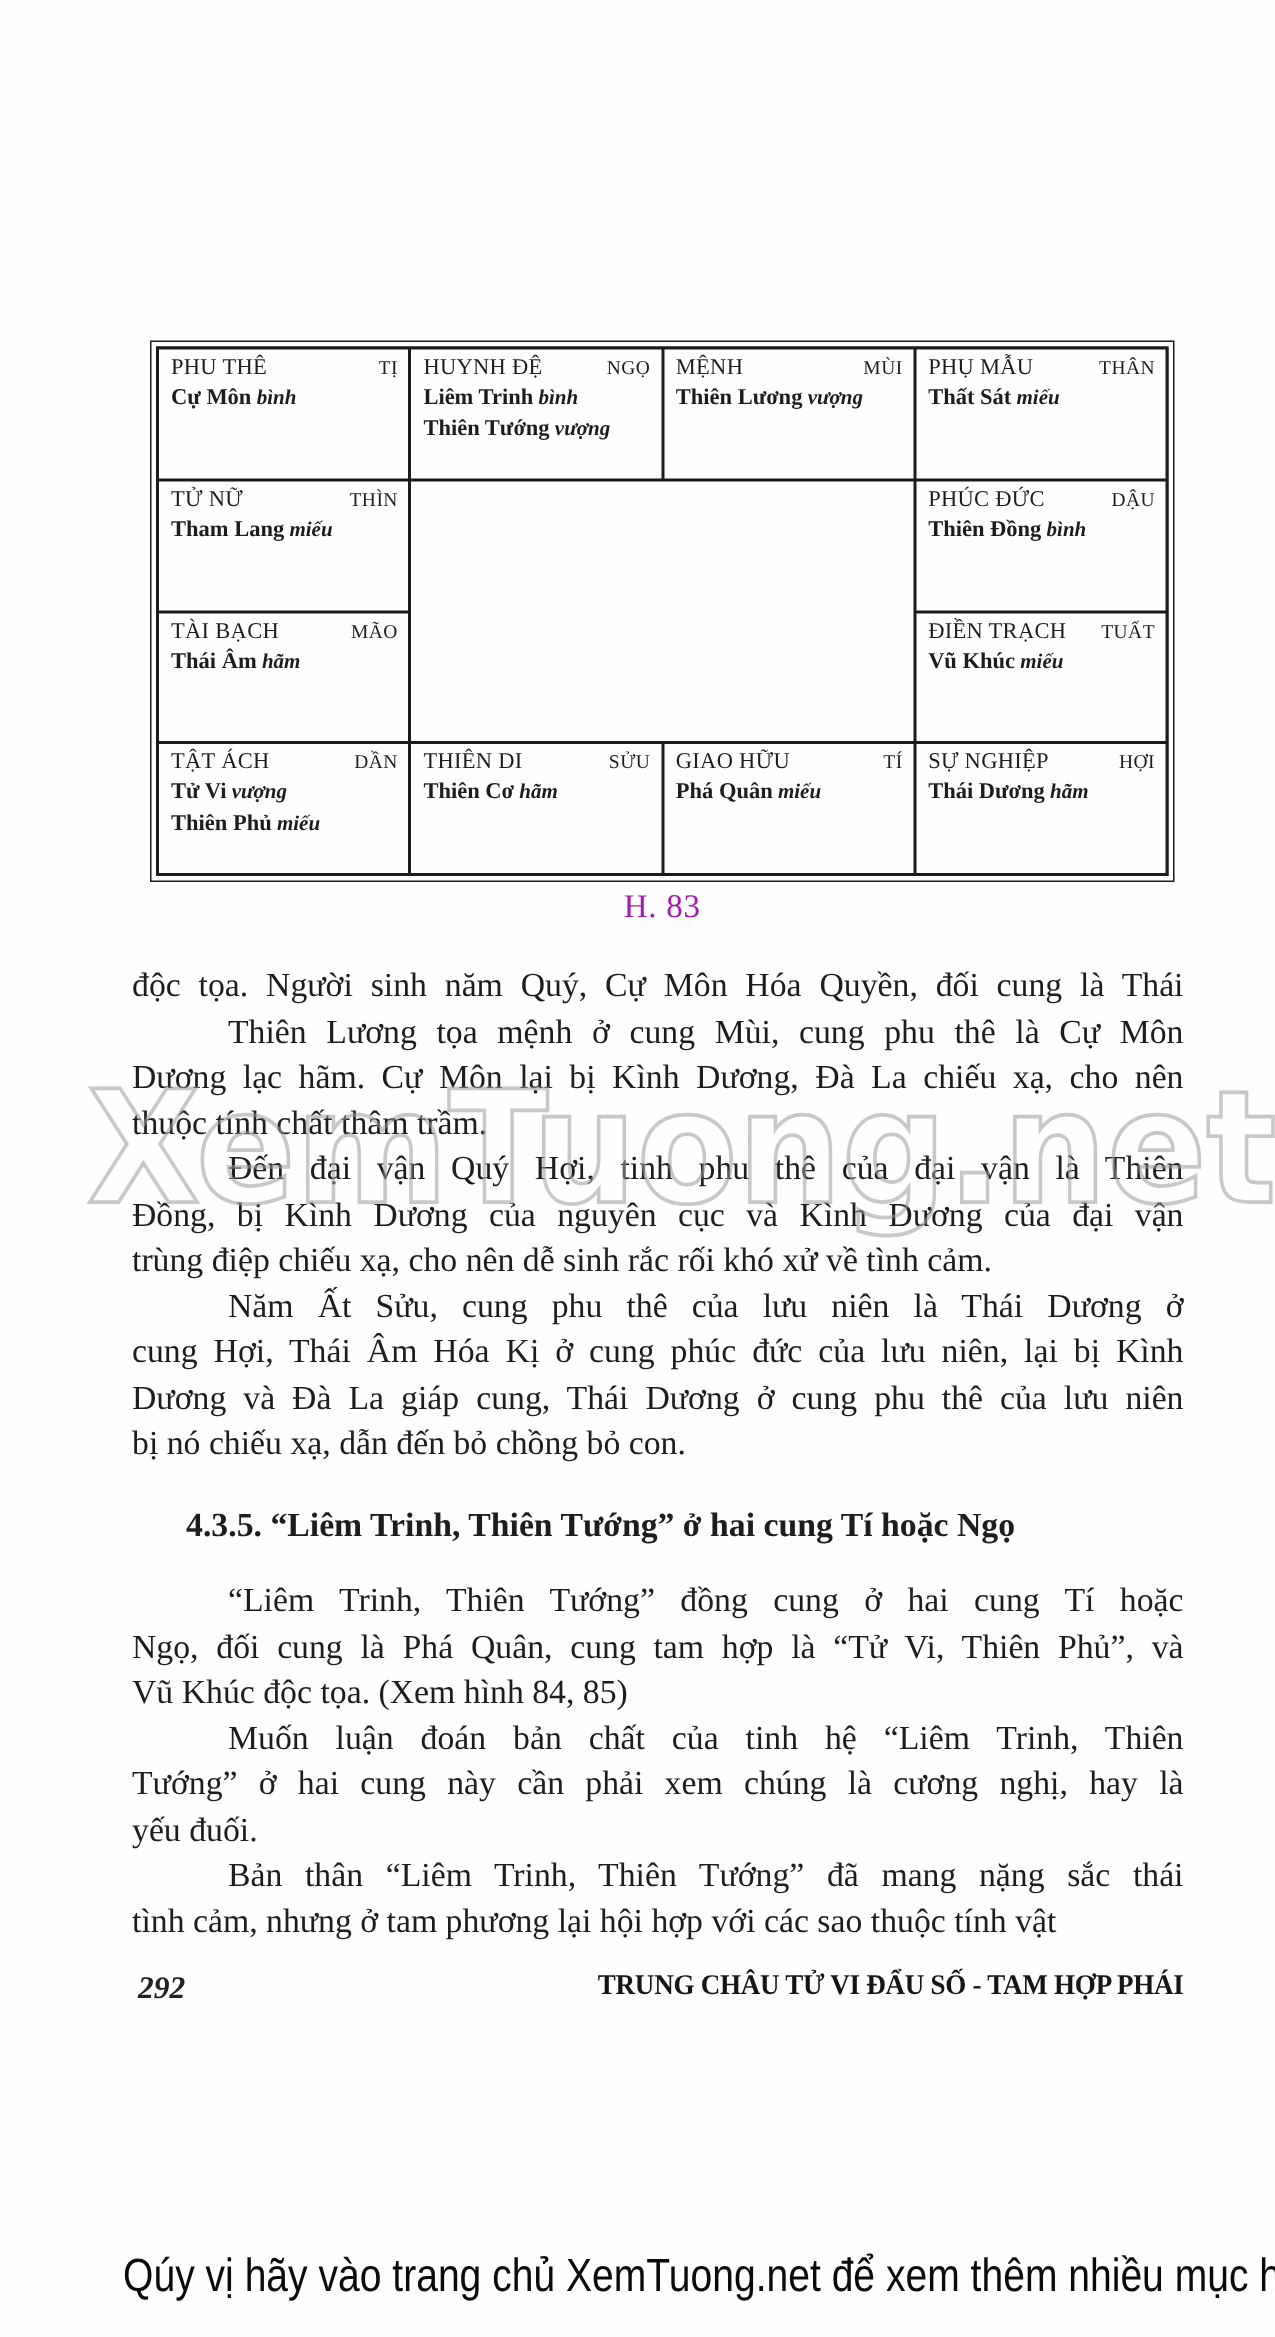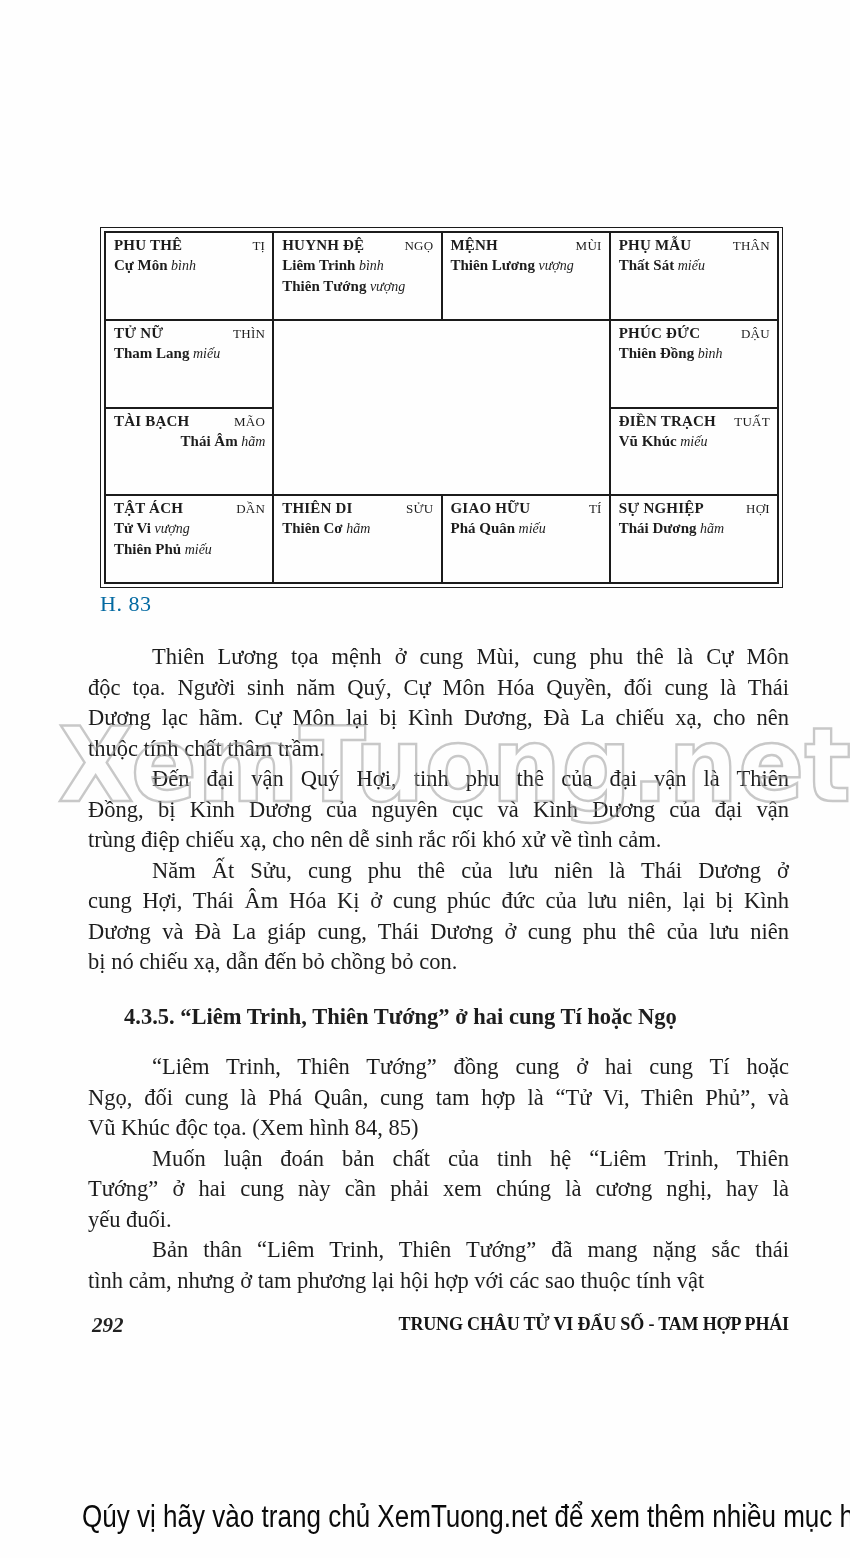--- a/index.html
+++ b/index.html
@@ -17,31 +17,31 @@
   }
   .chart-grid {
     width:100%; height:100%; box-sizing:border-box;
     background:#1b1b1b; border:2px solid #1b1b1b;
     display:grid; grid-template-columns:repeat(4,1fr); grid-template-rows:repeat(4,1fr);
     gap:2px;
   }
   .cell { background:#fefefe; padding:4px 7px 0 8px; overflow:hidden; }
   .cell.center { grid-row:2 / 4; grid-column:2 / 4; }
   .cell-head { display:flex; justify-content:space-between; align-items:baseline; }
-  .palace { font-weight:bold; font-size:15px; letter-spacing:.2px; white-space:nowrap; }
+  .palace { font-weight:normal; font-size:15px; letter-spacing:.2px; white-space:nowrap; }
   .branch { font-size:13px; letter-spacing:.3px; white-space:nowrap; }
   .stars { margin-top:1px; }
   .star-line { font-size:15px; line-height:20px; white-space:nowrap; }
   .star-name { font-weight:bold; }
-  .star-status { font-style:italic; font-size:14px; }
+  .star-status { font-style:italic; font-size:14px;font-weight:bold; }
 
   
   .caption {
     position:absolute; left:100px; top:591px; width:683px;
-    font-size:22px; color:#0369a1; letter-spacing:.5px;
+    text-align:center; font-size:22px; color:#a21caf; letter-spacing:.5px;
   }
 
   
   .body-text {
     position:absolute; left:88px; top:642px; width:701px;
     font-size:22.5px; line-height:30.5px; color:#1d1d1d;
   }
   .line { text-align:justify; text-align-last:justify; }
   .line.last { text-align-last:left; }
   .line.first { text-indent:64px; }
@@ -136,21 +136,21 @@
   </div>
         <div class="cell" style="grid-area: 2 / 4;">
     <div class="cell-head">
       <span class="palace">PHÚC ĐỨC</span>
       <span class="branch">DẬU</span>
     </div>
     <div class="stars">
             <div class="star-line"><span class="star-name">Thiên Đồng</span><span class="star-status"> bình</span></div>
           </div>
   </div>
-        <div class="cell" style="grid-area: 3 / 1; text-align: right;">
+        <div class="cell" style="grid-area: 3 / 1;">
     <div class="cell-head">
       <span class="palace">TÀI BẠCH</span>
       <span class="branch">MÃO</span>
     </div>
     <div class="stars">
             <div class="star-line"><span class="star-name">Thái Âm</span><span class="star-status"> hãm</span></div>
           </div>
   </div>
         <div class="cell" style="grid-area: 3 / 4;">
     <div class="cell-head">
@@ -199,22 +199,22 @@
           </div>
   </div>
       </div>
   </div>
 
   <div class="caption">H. 83</div>
 
   <div class="body-text">
 
   <div class="para">
+        <div class="line">độc tọa. Người sinh năm Quý, Cự Môn Hóa Quyền, đối cung là Thái</div>
         <div class="line first">Thiên Lương tọa mệnh ở cung Mùi, cung phu thê là Cự Môn</div>
-        <div class="line">độc tọa. Người sinh năm Quý, Cự Môn Hóa Quyền, đối cung là Thái</div>
         <div class="line">Dương lạc hãm. Cự Môn lại bị Kình Dương, Đà La chiếu xạ, cho nên</div>
         <div class="line last">thuộc tính chất thâm trầm.</div>
       </div>
       <div class="para">
         <div class="line first">Đến đại vận Quý Hợi, tinh phu thê của đại vận là Thiên</div>
         <div class="line">Đồng, bị Kình Dương của nguyên cục và Kình Dương của đại vận</div>
         <div class="line last">trùng điệp chiếu xạ, cho nên dễ sinh rắc rối khó xử về tình cảm.</div>
       </div>
       <div class="para">
         <div class="line first">Năm Ất Sửu, cung phu thê của lưu niên là Thái Dương ở</div>

